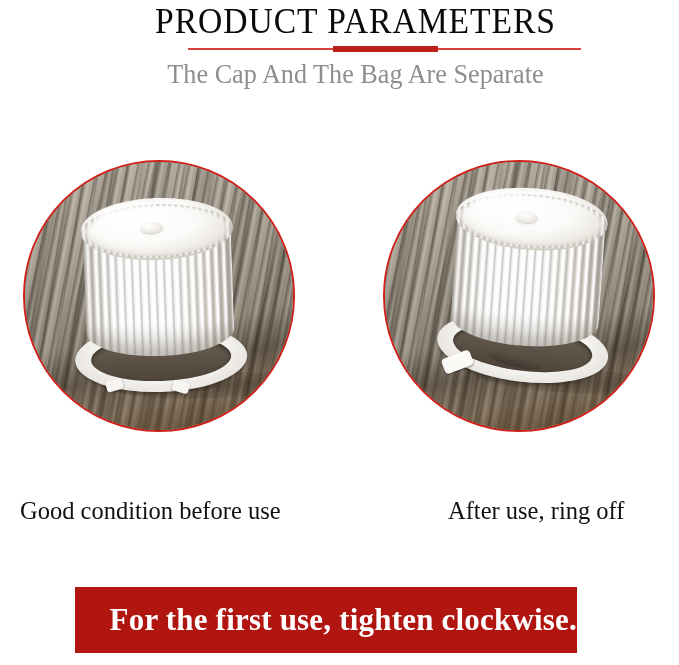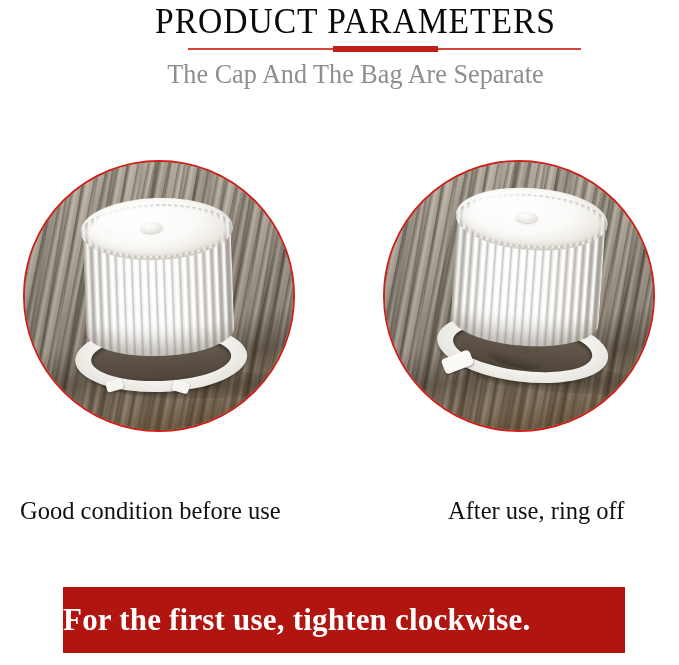--- a/index.html
+++ b/index.html
@@ -294,28 +294,28 @@
     white-space: nowrap;
     transform: scaleX(0.98);
     transform-origin: left center;
   }
   .caption-left  { left: 8px; }
   .caption-right { left: 436px; }
 
   
   .banner {
     position: absolute;
-    left: 63px;
+    left: 75px;
     top: 587px;
-    width: 562px;
+    width: 502px;
     height: 66px;
     background: #b11510;
     display: flex;
     align-items: center;
-    justify-content: flex-start;
+    justify-content: flex-end;
   }
   .banner-text {
     font-family: "Liberation Serif", "DejaVu Serif", serif;
     font-weight: 700;
     font-size: 31px;
     line-height: 34px;
     color: #ffffff;
     white-space: nowrap;
     letter-spacing: 0.2px;
   }

